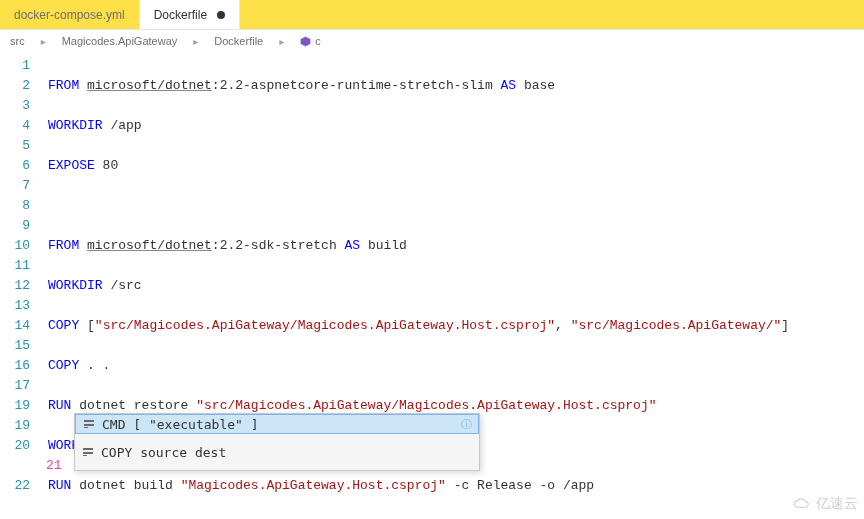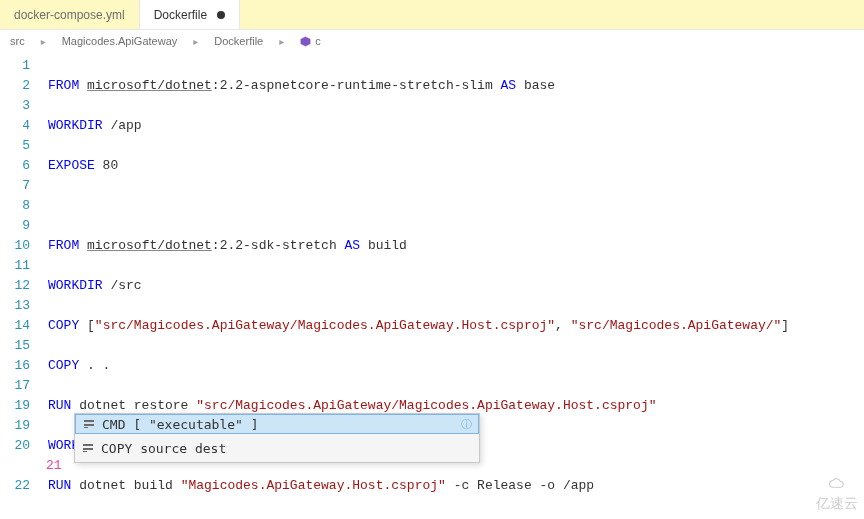--- a/index.html
+++ b/index.html
@@ -9,21 +9,21 @@
     background: #ffffff;
     color: #333;
     width: 864px;
     height: 519px;
     overflow: hidden;
     position: relative;
   }
   .tabbar {
     display: flex;
     height: 30px;
-    background: #fef9c3;
+    background: #fde047;
     border-bottom: 1px solid #e7e7e7;
     font-family: 'Segoe UI', sans-serif;
     font-size: 12px;
     align-items: stretch;
   }
   .tab {
     padding: 0 14px;
     display: flex;
     align-items: center;
     color: #6e6e6e;
@@ -100,21 +100,21 @@
     width: 406px;
     background: #f5f5f5;
     border: 1px solid #c8c8c8;
     box-shadow: 2px 2px 6px rgba(0,0,0,0.15);
     font-family: Consolas, monospace;
     font-size: 13px;
   }
   .suggest-item {
     display: flex;
     align-items: center;
-    height: 28px;
+    height: 36px;
     padding: 0 6px;
     gap: 6px;
   }
   .suggest-item.sel {
     background: #cde6f7;
     border: 1px solid #7eb4ea;
     height: 20px;
     margin: 0;
   }
   .suggest-item .snip-icon {
@@ -133,21 +133,20 @@
     position: absolute;
     right: 6px;
     bottom: 6px;
     font-family: 'Segoe UI', sans-serif;
     color: #c4c4c4;
     font-size: 14px;
     display: flex;
     align-items: center;
     gap: 4px;
     opacity: 0.85;
-    flex-direction: column;
   }
   .watermark svg { width: 20px; height: 14px; }
 </style>
 </head>
 <body>
 
 <div class="tabbar">
   <div class="tab">
     <span>docker-compose.yml</span>
   </div>

